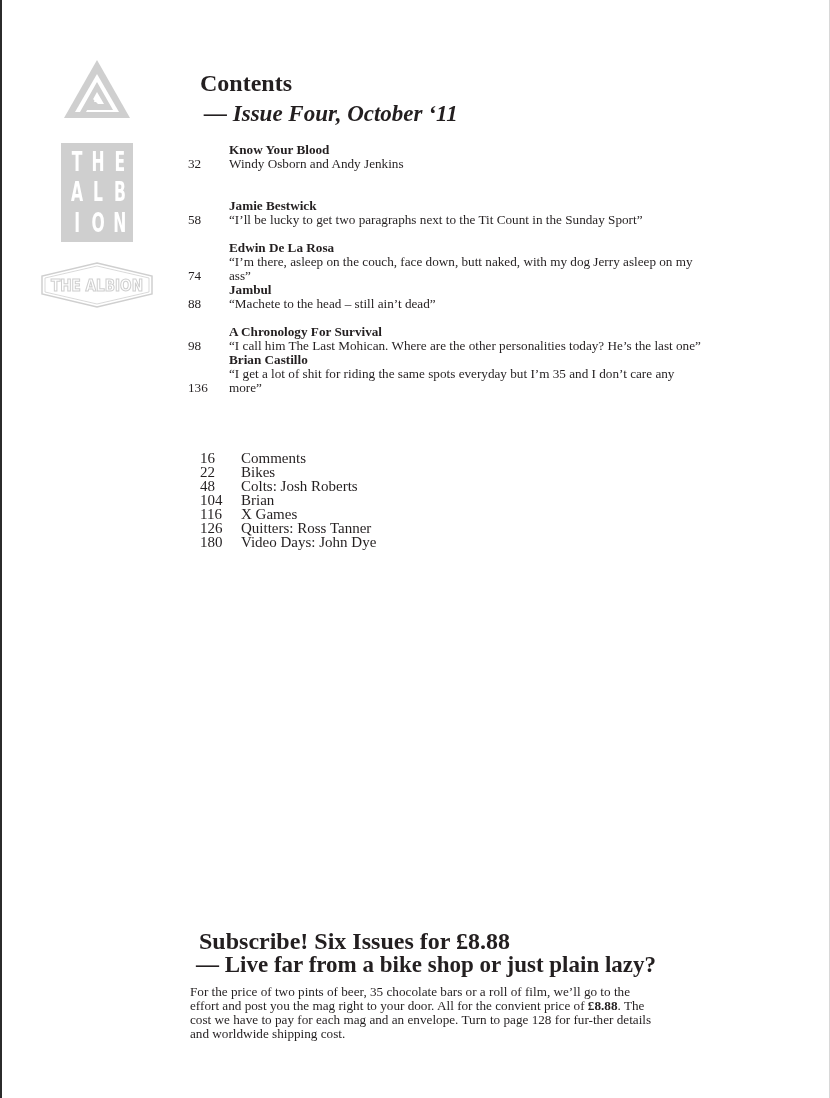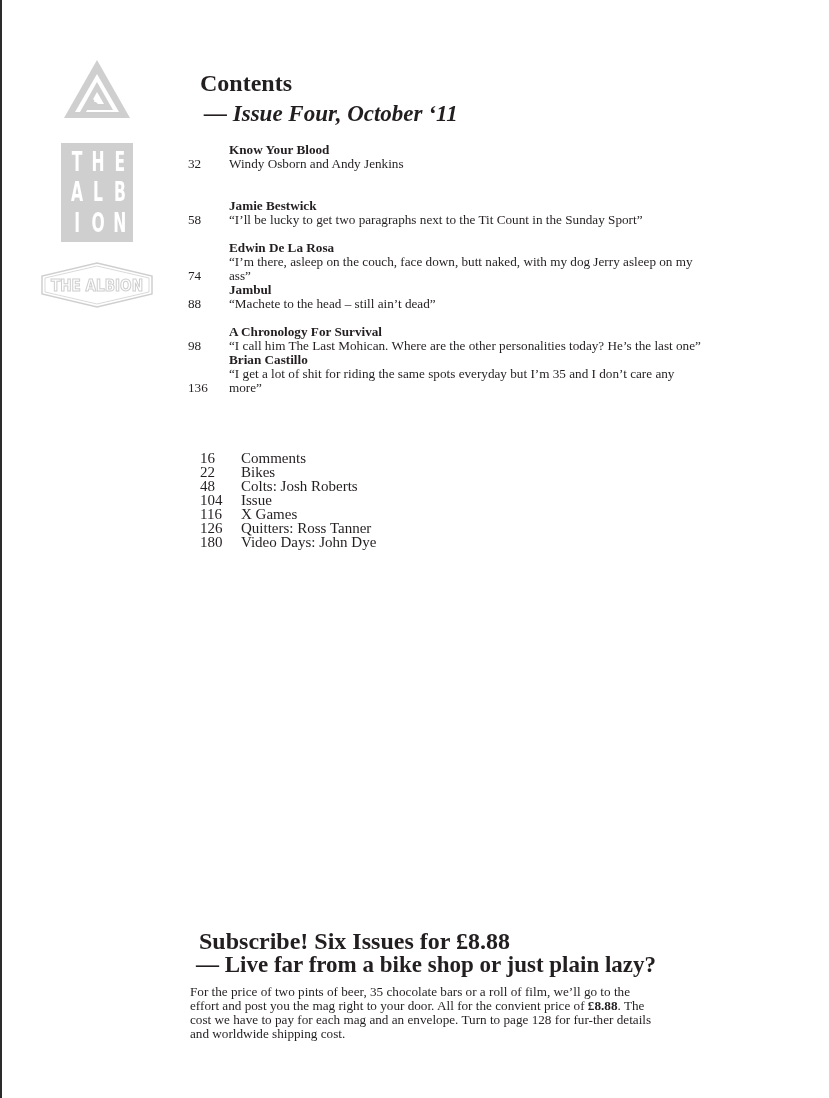--- a/index.html
+++ b/index.html
@@ -131,21 +131,21 @@
   <div class="toc-entry">
       <div class="toc-page">22</div>
       <div>Bikes</div>
     </div>
   <div class="toc-entry">
       <div class="toc-page">48</div>
       <div>Colts: Josh Roberts</div>
     </div>
   <div class="toc-entry">
       <div class="toc-page">104</div>
-      <div>Issue</div>
+      <div>Brian</div>
     </div>
   <div class="toc-entry">
       <div class="toc-page">116</div>
       <div>X Games</div>
     </div>
   <div class="toc-entry">
       <div class="toc-page">126</div>
       <div>Quitters: Ross Tanner</div>
     </div>
   <div class="toc-entry">

